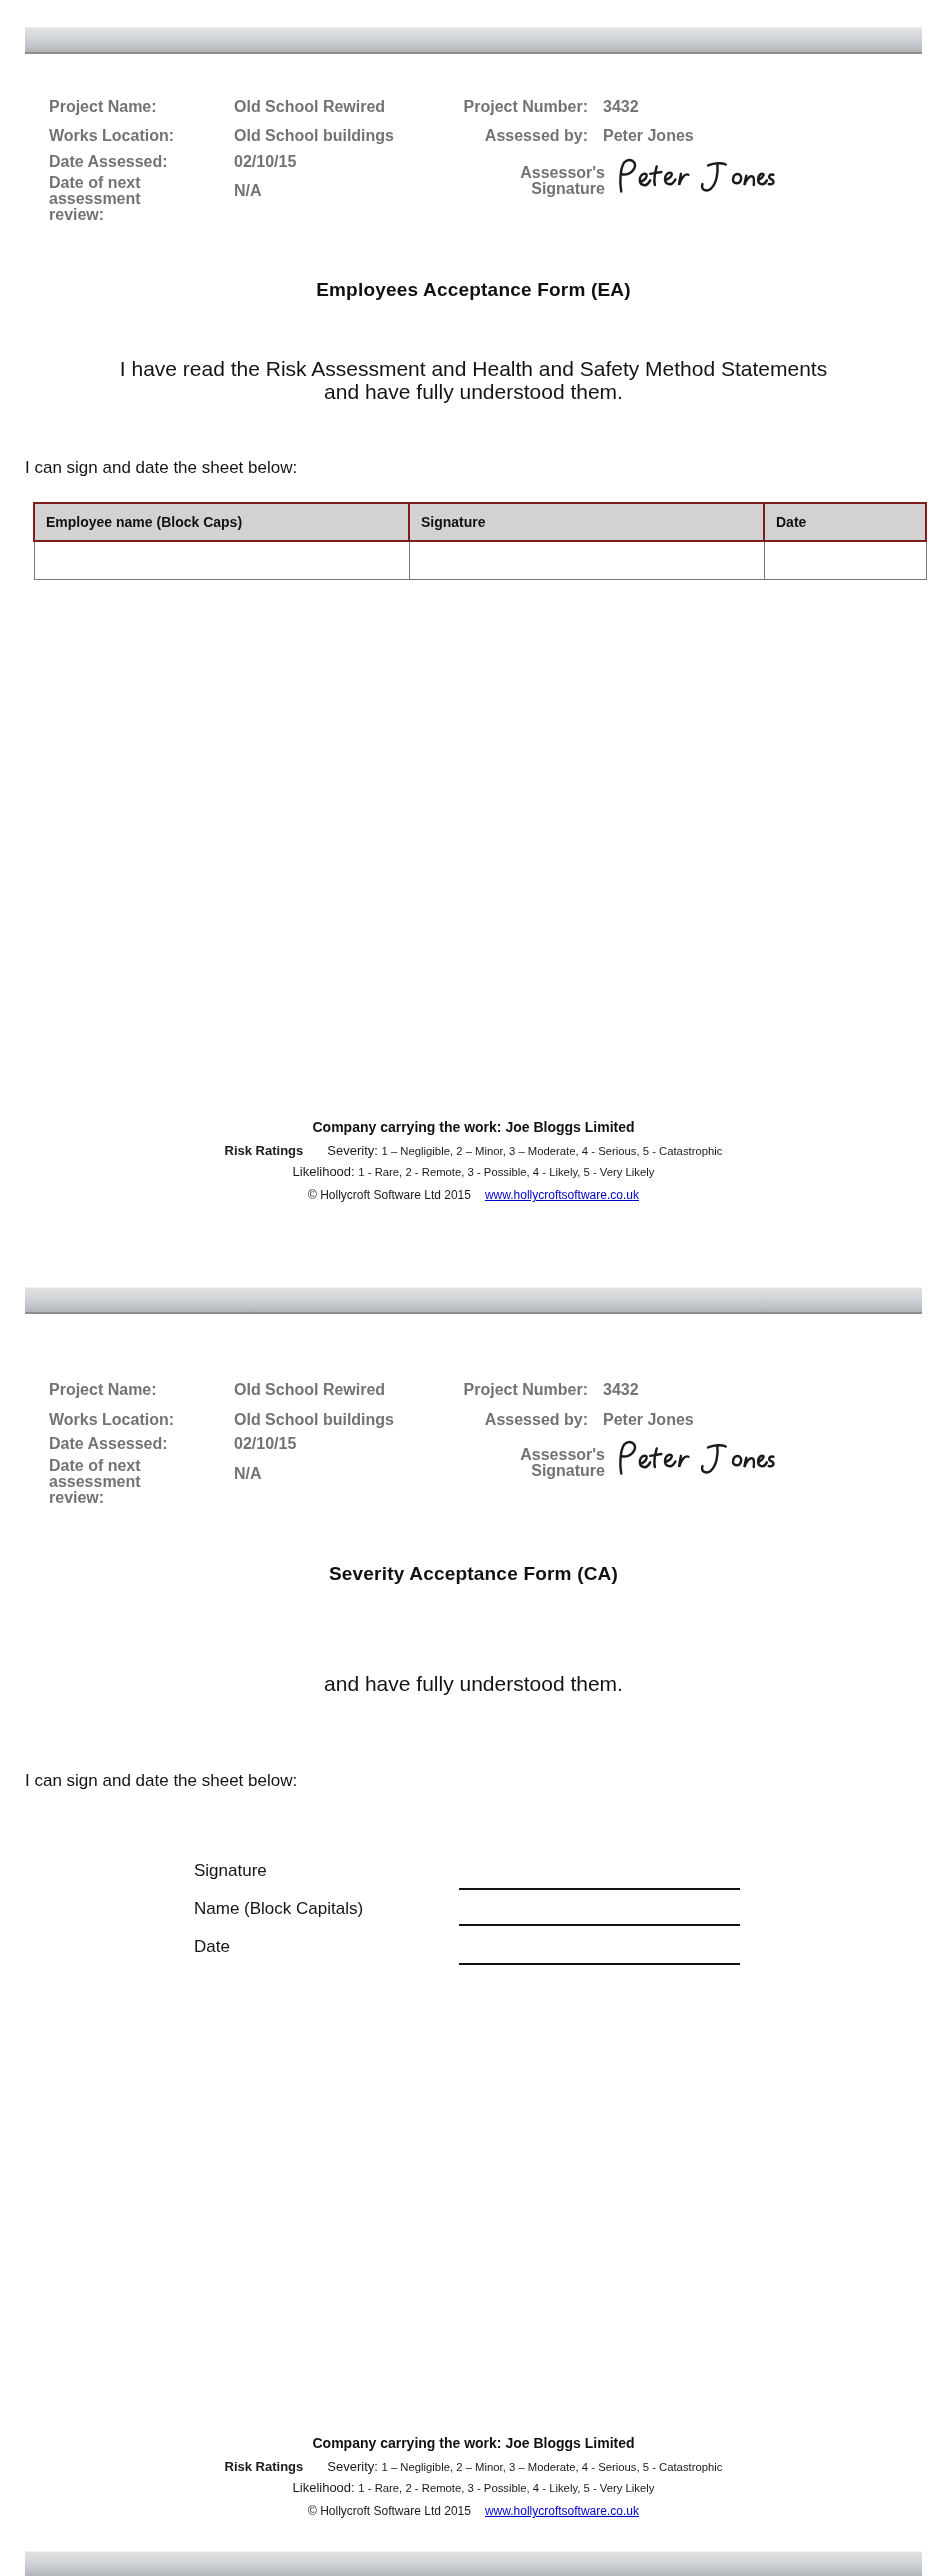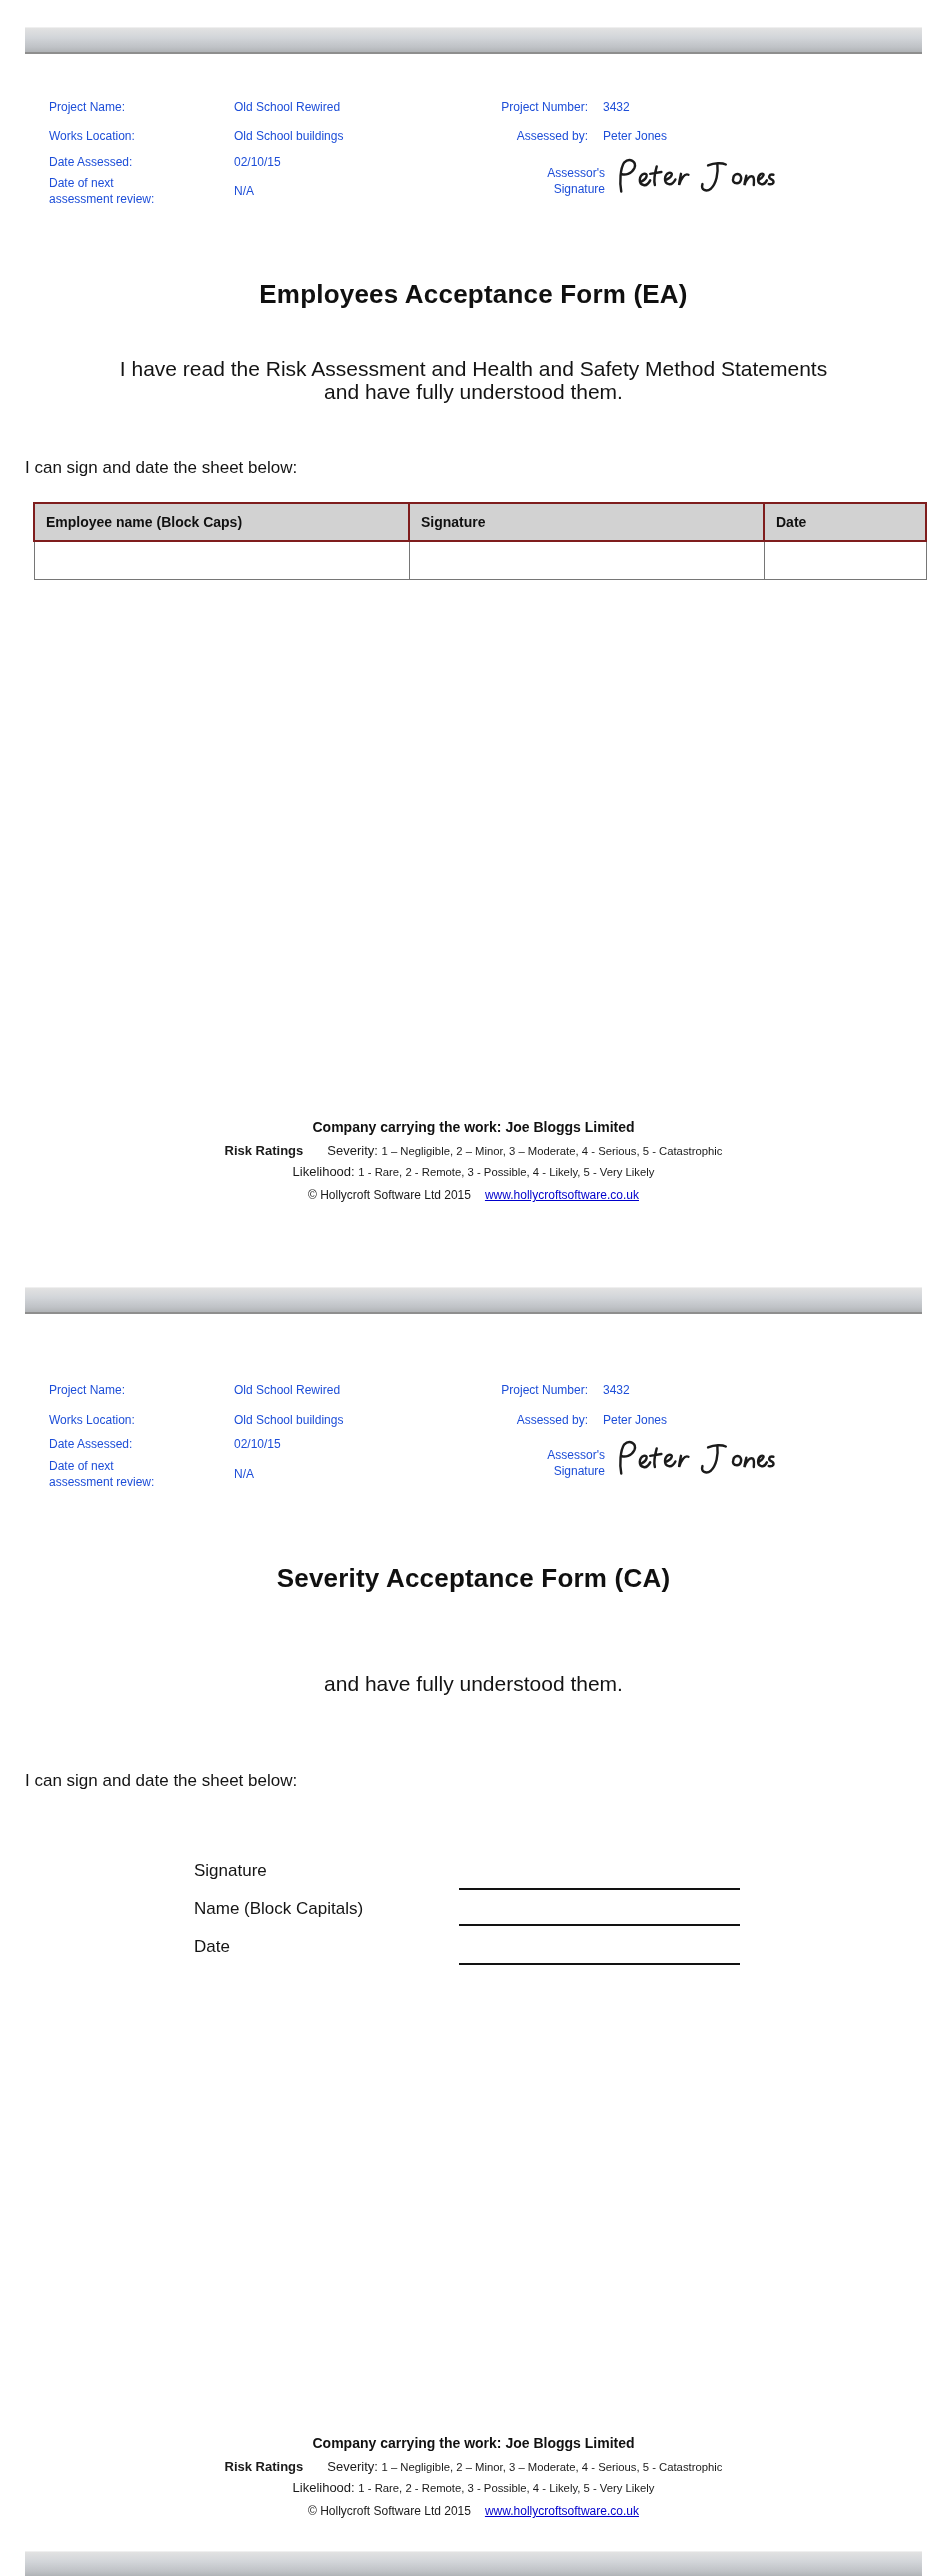--- a/index.html
+++ b/index.html
@@ -7,25 +7,25 @@
     width:938px;height:2576px;position:relative;background:#ffffff;
     font-family:"Liberation Sans","DejaVu Sans",sans-serif;color:#1c1c1c;
     overflow:hidden;
   }
   .abs{position:absolute;}
   .bar{
     left:25px;width:897px;height:24px;
     background:linear-gradient(to bottom,#e2e2e2 0%,#d2d5d9 40%,#bfc2c6 80%,#b0b3b6 100%);
     border-top:1px solid #efefef;border-bottom:2px solid #8e8e8e;
   }
-  .lbl,.val{font-size:12px;line-height:16px;color:#1d4ed8;white-space:nowrap;}
+  .lbl,.val{font-size:16px;line-height:16px;color:#737373;white-space:nowrap;font-weight:bold;}
   .wrap2{white-space:normal;width:128px;}
   .rlabel{text-align:right;white-space:nowrap;}
   .rlabel2{text-align:right;line-height:16px;}
-  .title{left:25px;width:897px;text-align:center;font-size:26px;font-weight:bold;color:#101010;letter-spacing:0.2px;}
+  .title{left:25px;width:897px;text-align:center;font-size:19px;font-weight:bold;color:#101010;letter-spacing:0.2px;}
   .stmt{left:25px;width:897px;text-align:center;font-size:21px;line-height:23px;color:#141414;}
   .prompt{left:25px;width:897px;text-align:left;font-size:17px;color:#141414;}
   table.doc-table{border-collapse:collapse;table-layout:fixed;width:891px;}
   table.doc-table th{
     background:#d2d2d2;border:2px solid #7f1d1d;font-size:14px;font-weight:bold;
     text-align:left;padding:10px 4px 10px 11px;color:#111;
   }
   table.doc-table td{border:1px solid #767676;height:35px;background:#fff;}
   .f-company{left:25px;width:897px;text-align:center;font-size:14px;font-weight:bold;color:#111;}
   .f-line{left:25px;width:897px;text-align:center;font-size:13px;color:#1a1a1a;white-space:nowrap;}

